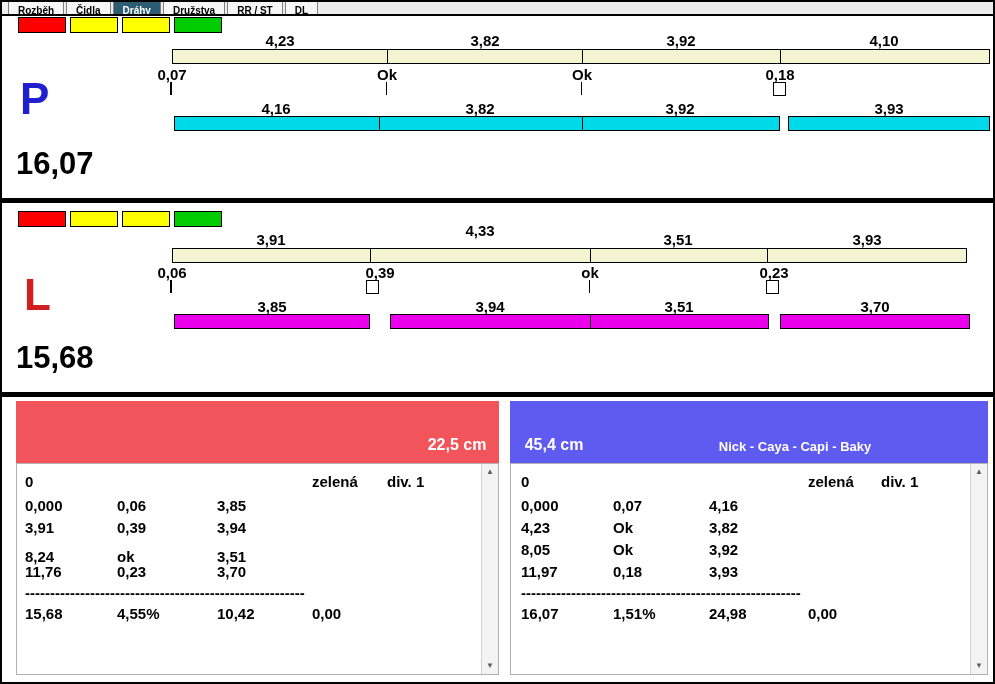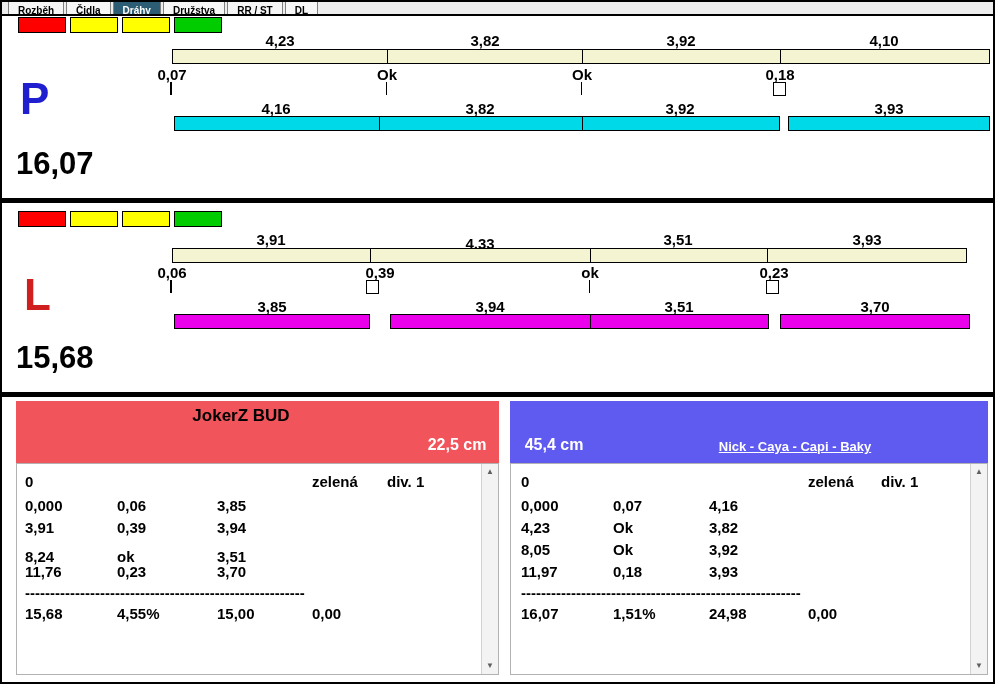--- a/index.html
+++ b/index.html
@@ -104,21 +104,21 @@
 
   <div class="hline" style="top:196px;height:5px;"></div>
 
   <div class="lane" style="top:201px;height:189px;">
     <div class="sq" style="left: 16px; top: 8px; background-color: rgb(255, 0, 0);"></div>
     <div class="sq" style="left: 68px; top: 8px; background-color: rgb(255, 255, 0);"></div>
     <div class="sq" style="left: 120px; top: 8px; background-color: rgb(255, 255, 0);"></div>
     <div class="sq" style="left: 172px; top: 8px; background-color: rgb(0, 204, 0);"></div>
 
     <div class="t-lbl" style="left:229px;top:28px;">3,91</div>
-    <div class="t-lbl" style="left:438px;top:32px;">4,33</div>
+    <div class="t-lbl" style="left:438px;top:19px;">4,33</div>
     <div class="t-lbl" style="left:636px;top:28px;">3,51</div>
     <div class="t-lbl" style="left:825px;top:28px;">3,93</div>
 
     <div class="bar cream" style="left:170px;top:45px;width:795px;">
       <i class="btick" style="left:197px;"></i>
       <i class="btick" style="left:417px;"></i>
       <i class="btick" style="left:594px;"></i>
     </div>
 
     <div class="t-lbl" style="left:130px;top:61px;">0,06</div>
@@ -144,23 +144,22 @@
 
     <div class="lane-letter" style="left: 22px; top: 70px; color: rgb(208, 31, 31);">L</div>
     <div class="lane-total" style="left:14px;top:139px;">15,68</div>
   </div>
 
   <div class="hline" style="top:390px;height:5px;"></div>
 
   <div class="team-header" style="left: 14px; width: 483px; background-color: rgb(242, 84, 91);"></div>
   <div class="team-header" style="left: 508px; width: 478px; background-color: rgb(95, 90, 240);"></div>
 
-  <div class="team-name" style="left:14px;width:450px;">JokerZ BUD</div>
-
-  <div class="team-members" style="left:600px;width:386px;text-decoration:underline;">Nick - Caya - Capi - Baky</div>
+
+  <div class="team-members" style="left:600px;width:386px;">Nick - Caya - Capi - Baky</div>
 
   <div class="jump-height" style="left:410px;width:90px;">22,5 cm</div>
   <div class="jump-height" style="left:510px;width:84px;">45,4 cm</div>
 
 
   <div class="rtable" style="left:14px;width:483px;">
     <div class="trow" style="top:9px;">
       <span style="left:8px;">0</span>
       <span style="left:295px;">zelená</span>
       <span style="left:370px;">div. 1</span>
@@ -184,21 +183,21 @@
       <span style="left:8px;">11,76</span>
       <span style="left:100px;">0,23</span>
       <span style="left:200px;">3,70</span>
     </div>
     <div class="trow sep-row" style="top:120px;">
       <span style="left:8px;position:absolute;">--------------------------------------------------------</span>
     </div>
     <div class="trow" style="top:141px;">
       <span style="left:8px;">15,68</span>
       <span style="left:100px;">4,55%</span>
-      <span style="left:200px;">15,00</span>
+      <span style="left:200px;">10,42</span>
       <span style="left:295px;">0,00</span>
     </div>
     <div class="scrollbar">
       <div class="scroll-btn up">▲</div>
       <div class="scroll-btn down">▼</div>
     </div>
   </div>
 
   <div class="rtable" style="left:508px;width:478px;">
     <div class="trow" style="top:9px;">

